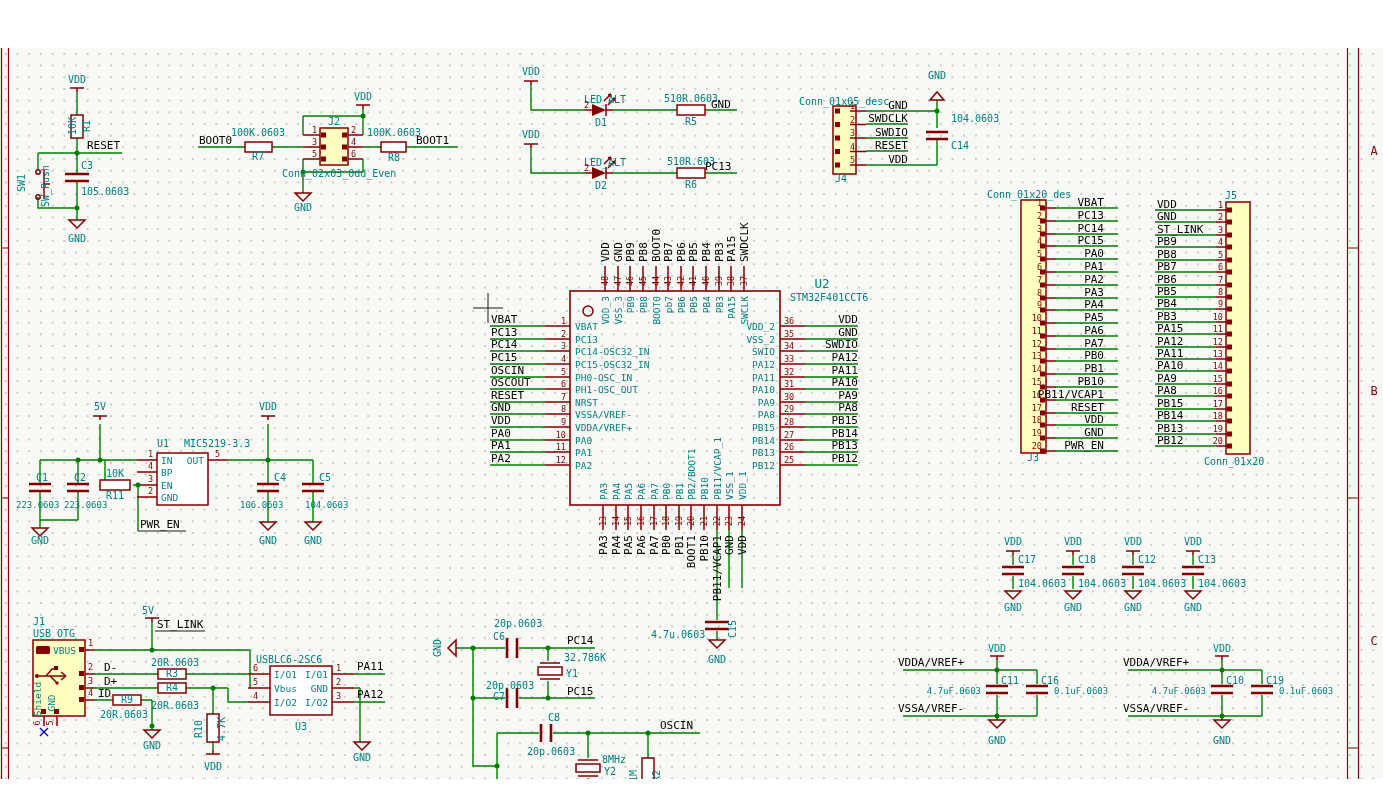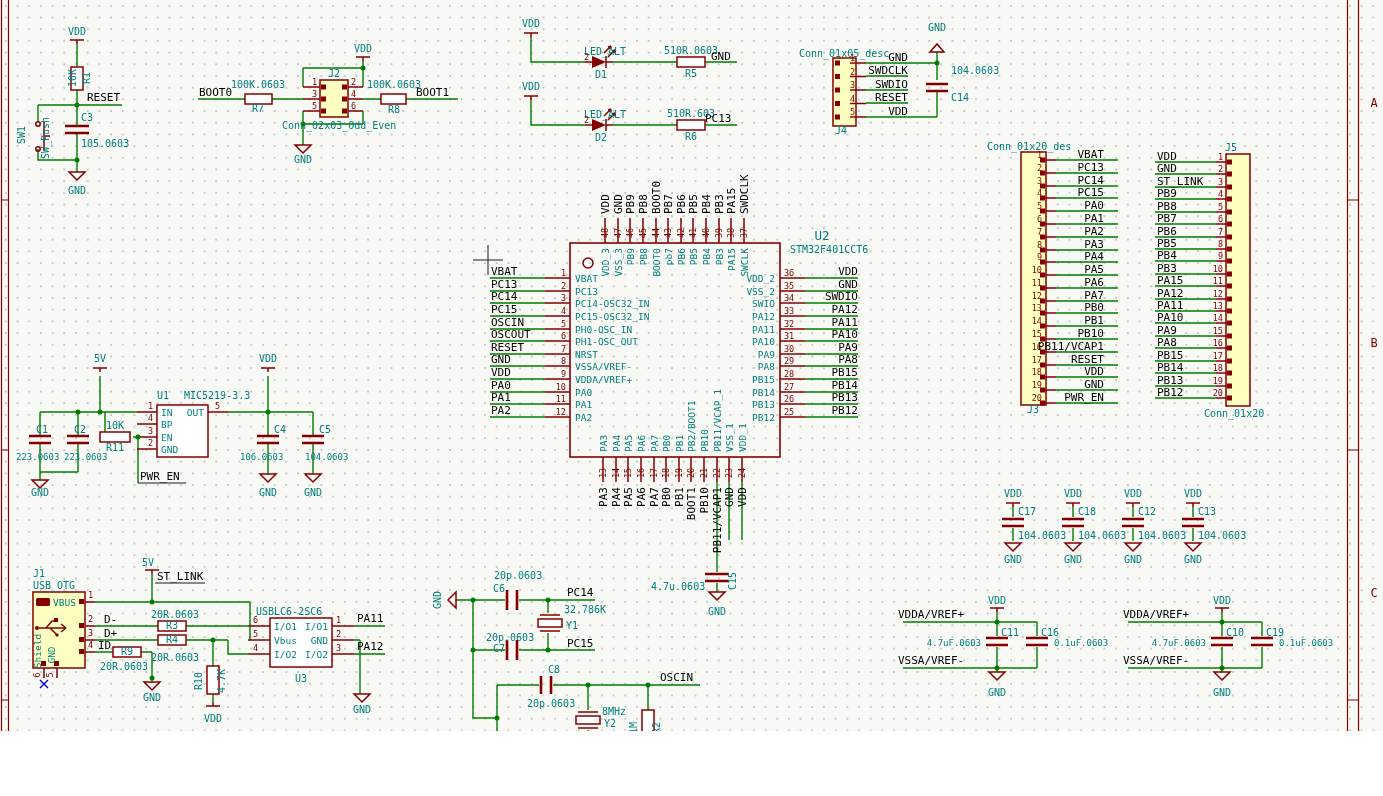--- a/index.html
+++ b/index.html
@@ -1,19 +1,19 @@
 <!DOCTYPE html>
 <html><head>
 <meta charset="utf-8">
 <style>
   html,body{margin:0;padding:0}
   .canvas{position:relative;width:1383px;height:731px;overflow:hidden;
     background-color:#f8f8f4;
     background-image:radial-gradient(circle,#c9c9c6 0.9px,transparent 1.05px);
-    background-size:11.7px 11.7px;}
+    background-size:11.7px 11.7px;margin-top:48px;}
   svg{position:absolute;left:0;top:0}
   text{font-family:"DejaVu Sans Mono",monospace;white-space:pre}
   .net{font-size:11px;fill:#000}
   .fld{font-size:10px;fill:#008080}
   .flds{font-size:9px;fill:#008080}
   .fldbig{font-size:12.5px;fill:#008080}
   .pn{font-size:8.5px;fill:#840000}
   .pname{font-size:9.5px;fill:#008080}
   .bletter{font-size:12px;fill:#840000}
   .w{stroke:#007d00;stroke-width:1.4;fill:none}

